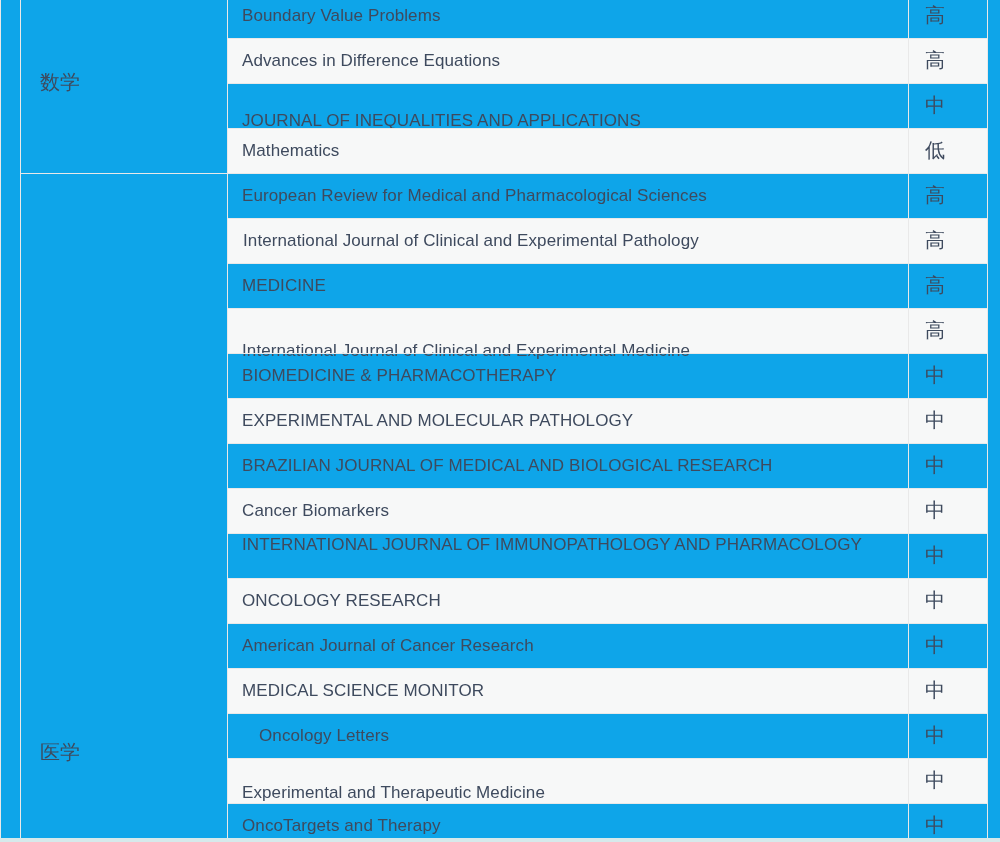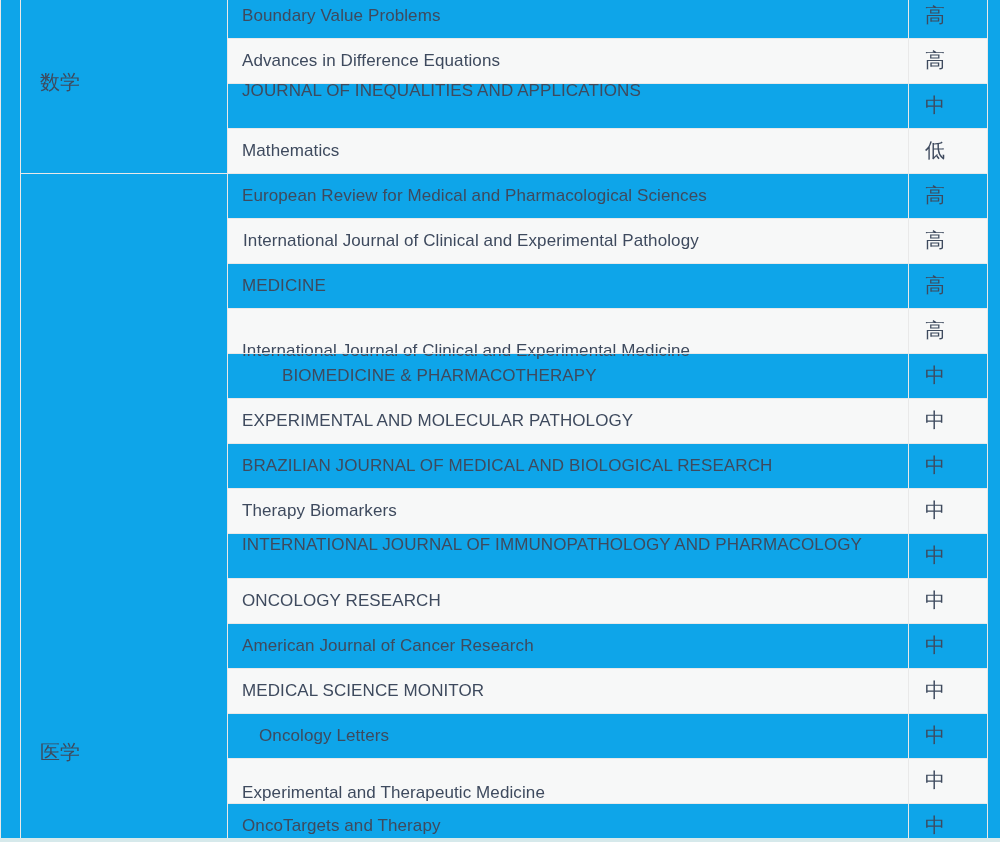--- a/index.html
+++ b/index.html
@@ -75,21 +75,21 @@
         <span>高</span>
       </div>
       <div class="stripe" style="top: 38px; height: 45px;"></div>
       <div class="cell journal-cell" style="top: 38px; height: 45px;">
         <span>Advances in Difference Equations</span>
       </div>
       <div class="cell rating-cell" style="top: 38px; height: 45px;">
         <span>高</span>
       </div>
       <div class="hline" style="left: 227px; width: 760px; top: 38px;"></div>
-      <div class="cell journal-cell" style="top: 68px; height: 45px;">
+      <div class="cell journal-cell" style="top: 98px; height: 45px;">
         <span>JOURNAL OF INEQUALITIES AND APPLICATIONS</span>
       </div>
       <div class="cell rating-cell" style="top: 83px; height: 45px;">
         <span>中</span>
       </div>
       <div class="hline" style="left: 227px; width: 760px; top: 83px;"></div>
       <div class="stripe" style="top: 128px; height: 45px;"></div>
       <div class="cell journal-cell" style="top: 128px; height: 45px;">
         <span>Mathematics</span>
       </div>
@@ -120,21 +120,21 @@
       </div>
       <div class="hline" style="left: 227px; width: 760px; top: 263px;"></div>
       <div class="stripe" style="top: 308px; height: 45px;"></div>
       <div class="cell journal-cell" style="top: 308px; height: 45px; margin-top: 20px;">
         <span>International Journal of Clinical and Experimental Medicine</span>
       </div>
       <div class="cell rating-cell" style="top: 308px; height: 45px;">
         <span>高</span>
       </div>
       <div class="hline" style="left: 227px; width: 760px; top: 308px;"></div>
-      <div class="cell journal-cell" style="top: 353px; height: 45px; margin-left: 40px;">
+      <div class="cell journal-cell" style="top: 353px; height: 45px;">
         <span>BIOMEDICINE &amp; PHARMACOTHERAPY</span>
       </div>
       <div class="cell rating-cell" style="top: 353px; height: 45px;">
         <span>中</span>
       </div>
       <div class="hline" style="left: 227px; width: 760px; top: 353px;"></div>
       <div class="stripe" style="top: 398px; height: 45px;"></div>
       <div class="cell journal-cell" style="top: 398px; height: 45px;">
         <span>EXPERIMENTAL AND MOLECULAR PATHOLOGY</span>
       </div>
@@ -144,21 +144,21 @@
       <div class="hline" style="left: 227px; width: 760px; top: 398px;"></div>
       <div class="cell journal-cell" style="top: 443px; height: 45px;">
         <span>BRAZILIAN JOURNAL OF MEDICAL AND BIOLOGICAL RESEARCH</span>
       </div>
       <div class="cell rating-cell" style="top: 443px; height: 45px;">
         <span>中</span>
       </div>
       <div class="hline" style="left: 227px; width: 760px; top: 443px;"></div>
       <div class="stripe" style="top: 488px; height: 45px;"></div>
       <div class="cell journal-cell" style="top: 488px; height: 45px;">
-        <span>Therapy Biomarkers</span>
+        <span>Cancer Biomarkers</span>
       </div>
       <div class="cell rating-cell" style="top: 488px; height: 45px;">
         <span>中</span>
       </div>
       <div class="hline" style="left: 227px; width: 760px; top: 488px;"></div>
       <div class="cell journal-cell" style="top: 522px; height: 45px;">
         <span>INTERNATIONAL JOURNAL OF IMMUNOPATHOLOGY AND PHARMACOLOGY</span>
       </div>
       <div class="cell rating-cell" style="top: 533px; height: 45px;">
         <span>中</span>

